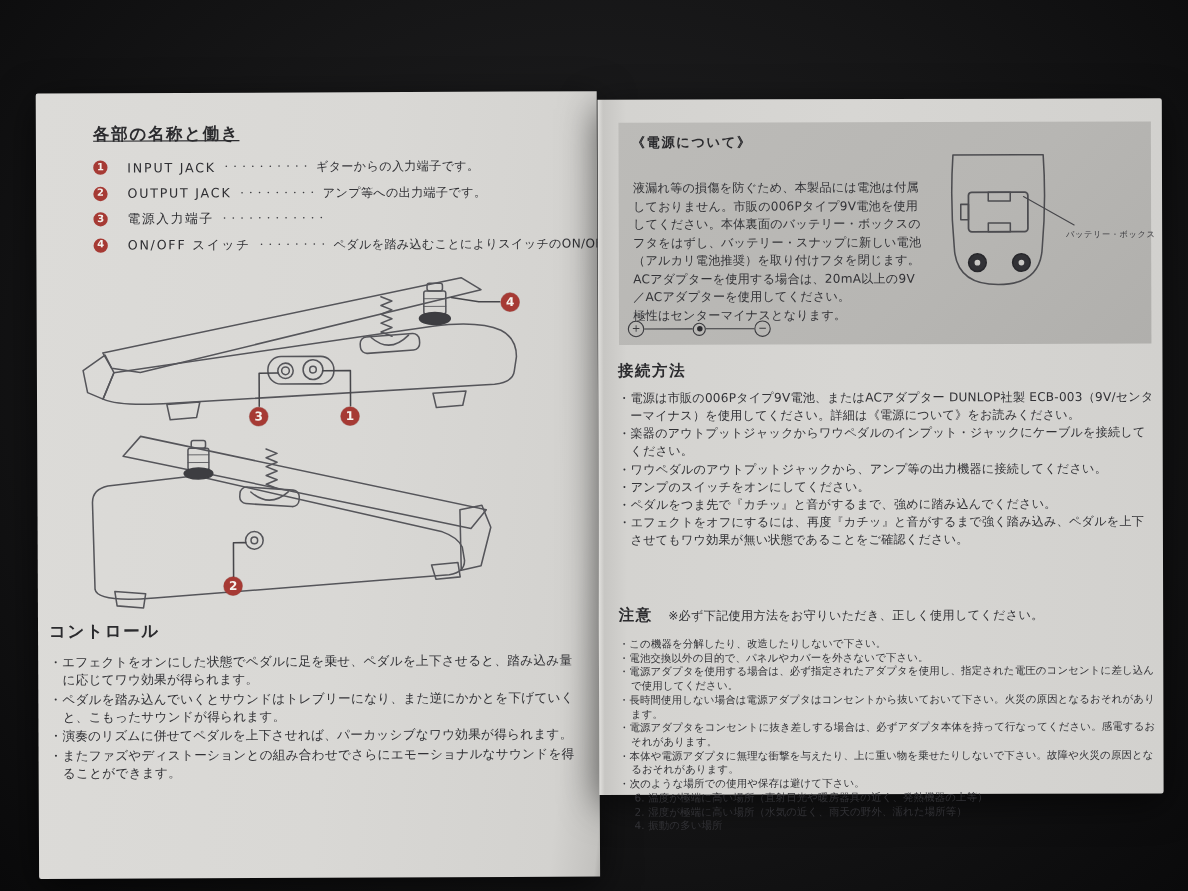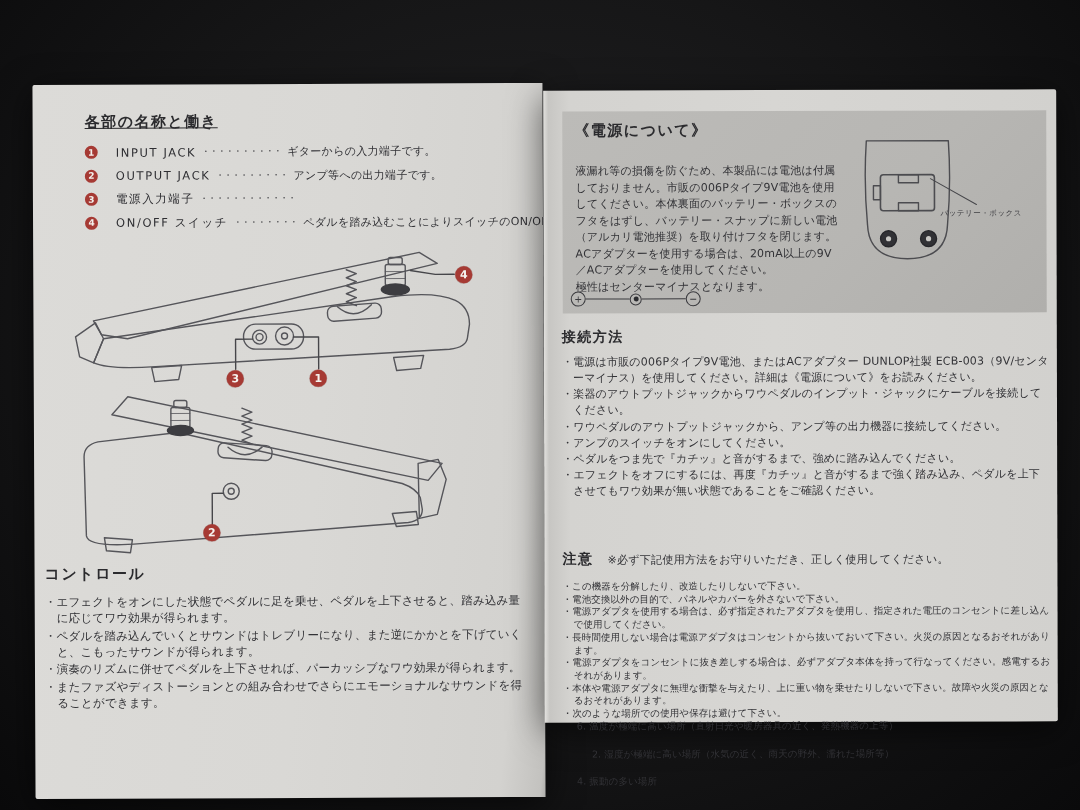--- a/index.html
+++ b/index.html
@@ -55,21 +55,21 @@
     width:13px;height:13px;border:1.2px solid #3a3a3e;border-radius:50%;
     display:flex;align-items:center;justify-content:center;
     font-size:9.5px;color:#3a3a3e;line-height:1;flex:none;
   }
   .pol .wire{width:44px;height:0;border-top:1.2px solid #3a3a3e;flex:none;}
   .pol .pin{
     width:10px;height:10px;border:1.2px solid #3a3a3e;border-radius:50%;flex:none;
     display:flex;align-items:center;justify-content:center;
   }
   .pol .pin::after{content:"";width:5px;height:5px;border-radius:50%;background:#2c2c30;}
-  .small-label{font-size:7.5px;letter-spacing:.5px;color:#3c3c40;}
+  .small-label{font-size:7.5px;letter-spacing:.5px;color:#3c3c40;text-align:right;}
   .caution-head{display:flex;align-items:baseline;}
   .caution-txt{font-size:9.5px;line-height:1.34;letter-spacing:.1px;}
   svg{display:block;}
 </style>
 </head>
 <body>
 
 <div class="page page-left">
 
   <h2 class="sec abs" style="left:52px;top:28px;text-decoration:underline;">各部の名称と働き</h2>
@@ -168,21 +168,21 @@
         <p class="hang">・演奏のリズムに併せてペダルを上下させれば、パーカッシブなワウ効果が得られます。</p>
 
         <p class="hang">・またファズやディストーションとの組み合わせでさらにエモーショナルなサウンドを得ることができます。</p>
       </div>
   </div>
 </div>
 
 <div class="page page-right">
 
   <div class="panel abs" style="left:19px;top:21px;width:484px;height:202px;">
-    <h2 class="sec abs" style="left:12px;top:10px;font-size:15px;">《電源について》</h2>
+    <h2 class="sec abs" style="left:12px;top:10px;font-size:12px;">《電源について》</h2>
     <div class="abs body-txt" style="left:13px;top:52px;width:262px;line-height:1.5;">
 
         <p>液漏れ等の損傷を防ぐため、本製品には電池は付属しておりません。市販の006Pタイプ9V電池を使用してください。本体裏面のバッテリー・ボックスのフタをはずし、バッテリー・スナップに新しい電池（アルカリ電池推奨）を取り付けフタを閉じます。</p>
 
         <p>ACアダプターを使用する場合は、20mA以上の9V／ACアダプターを使用してください。</p>
 
         <p>極性はセンターマイナスとなります。</p>
       </div>
 
     <div class="abs" style="left:290px;top:22px;width:194px;height:150px;">
@@ -248,19 +248,19 @@
         <p class="hang2">・電源アダプタをコンセントに抜き差しする場合は、必ずアダプタ本体を持って行なってください。感電するおそれがあります。</p>
 
         <p class="hang2">・本体や電源アダプタに無理な衝撃を与えたり、上に重い物を乗せたりしないで下さい。故障や火災の原因となるおそれがあります。</p>
 
         <p class="hang2">・次のような場所での使用や保存は避けて下さい。</p>
       </div>
     <div class="caution-txt" style="padding-left:14px;">
 
         <p style="margin:0;">6. 温度が極端に高い場所（直射日光や暖房器具の近く、発熱機器の上等）</p>
 
-        <p style="margin:15px;">2. 湿度が極端に高い場所（水気の近く、雨天の野外、濡れた場所等）</p>
+        <p style="margin:0;">2. 湿度が極端に高い場所（水気の近く、雨天の野外、濡れた場所等）</p>
 
 
         <p style="margin:0;">4. 振動の多い場所</p>
       </div>
   </div>
 </div>
 
 </body></html>

